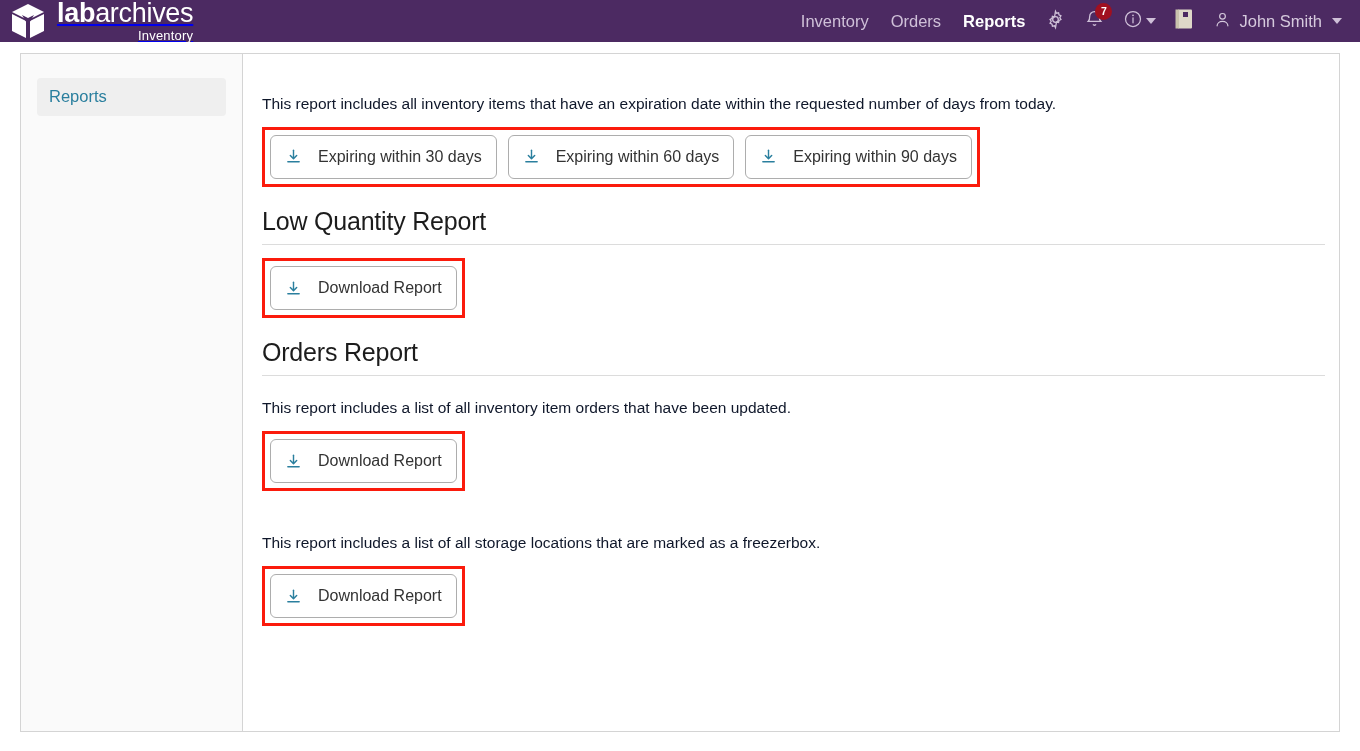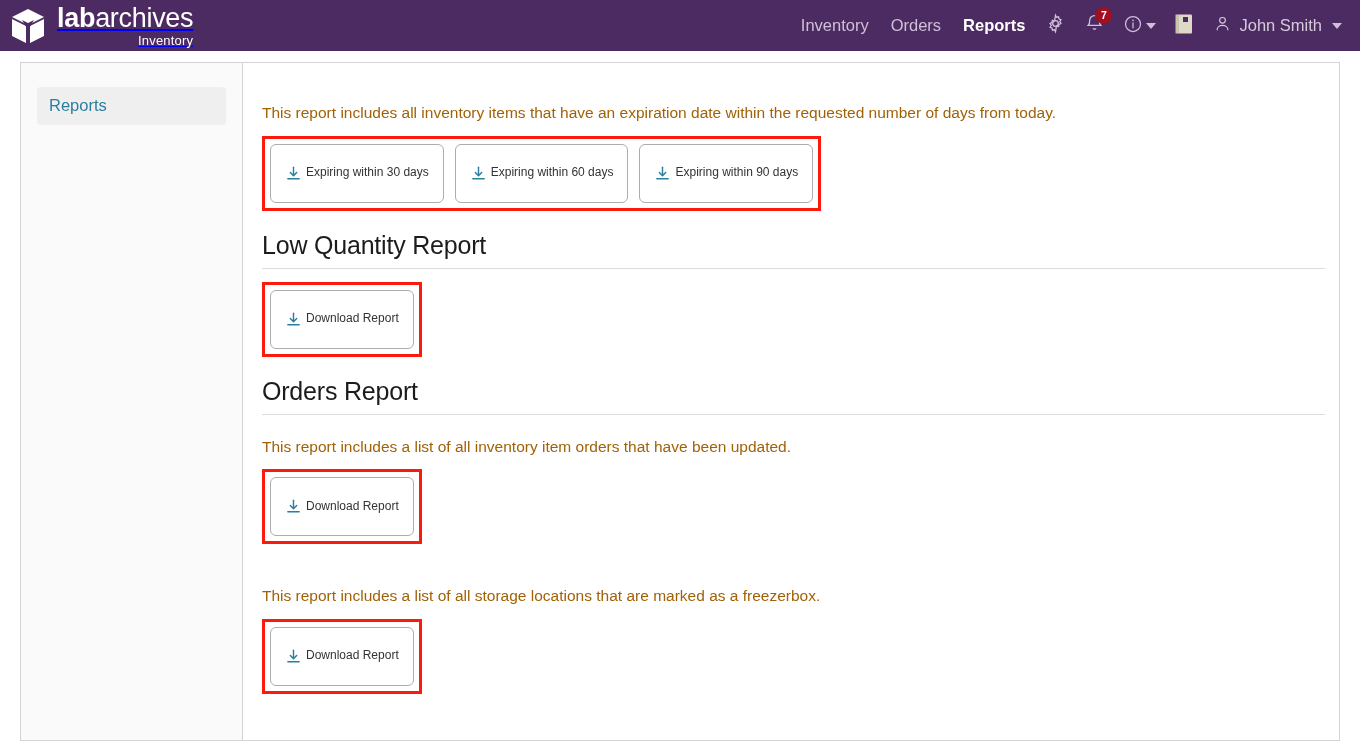--- a/index.html
+++ b/index.html
@@ -5,21 +5,21 @@
   * { box-sizing: border-box; margin: 0; padding: 0; }
   html, body {
     width: 1360px; height: 751px;
     background: #ffffff;
     font-family: "Liberation Sans", sans-serif;
     overflow: hidden;
   }
 
   
   .topbar {
-    height: 51px;
+    height: 42px;
     background: #4c2a62;
     display: flex;
     align-items: center;
     padding: 0 14px 0 8px;
     position: relative;
   }
   .brand { display: flex; align-items: center; gap: 9px; }
   .brand-mark { width: 40px; height: 40px; flex: 0 0 40px; }
   .brand-text { display: flex; flex-direction: column; line-height: 1; }
   .brand-title { font-size: 27px; color: #ffffff; letter-spacing: -0.3px; }
@@ -117,36 +117,36 @@
     font-size: 25px;
     font-weight: 400;
     color: #1c1c1c;
     letter-spacing: -0.2px;
     padding-bottom: 8px;
     border-bottom: 1px solid #dcdcdc;
     margin-bottom: 0;
   }
   .section-desc {
     font-size: 15.5px;
-    color: #a16207;
+    color: #0f172a;
     margin: 23px 0 0 0;
     line-height: 1.2;
   }
 
   
   .btn-row { display: flex; gap: 0; margin-top: 13px; }
   .btn {
     display: inline-flex;
     align-items: center;
-    gap: 4px;
+    gap: 16px;
     background: #ffffff;
     border: 1px solid #adadad;
     border-radius: 6px;
-    padding: 20px 14px;
-    font-size: 12px;
+    padding: 12px 14px;
+    font-size: 16px;
     color: #333333;
     white-space: nowrap;
     line-height: 1.15;
     cursor: pointer;
     font-family: "Liberation Sans", sans-serif;
   }
   .dl-ico { width: 17px; height: 17px; flex: 0 0 17px; display: block; }
 
   
   .annot {

